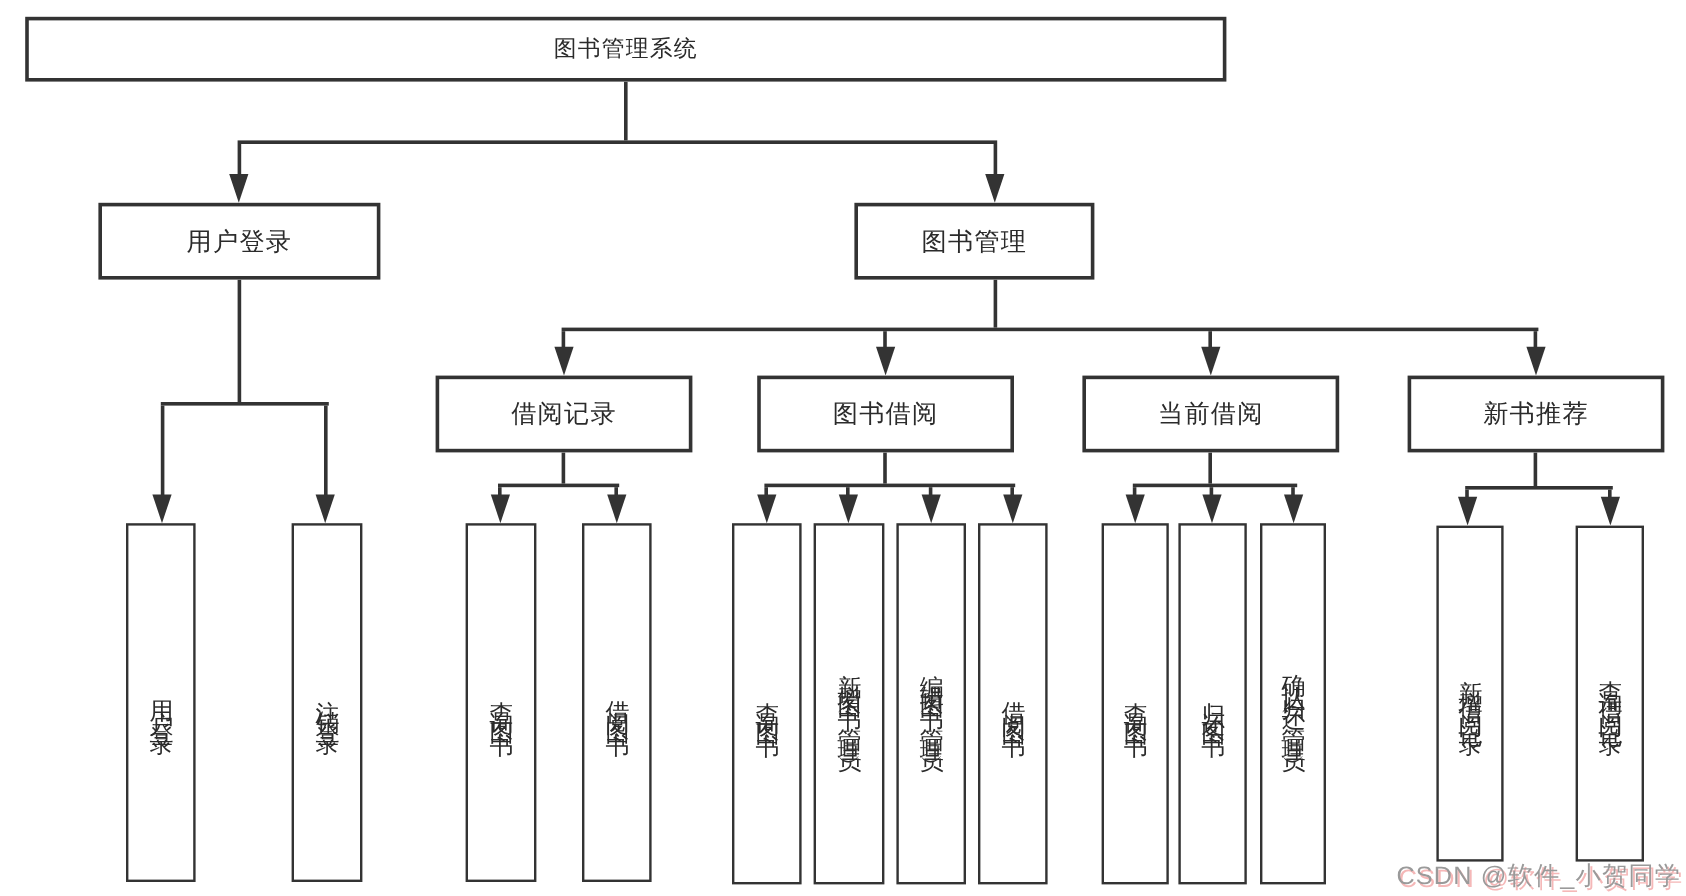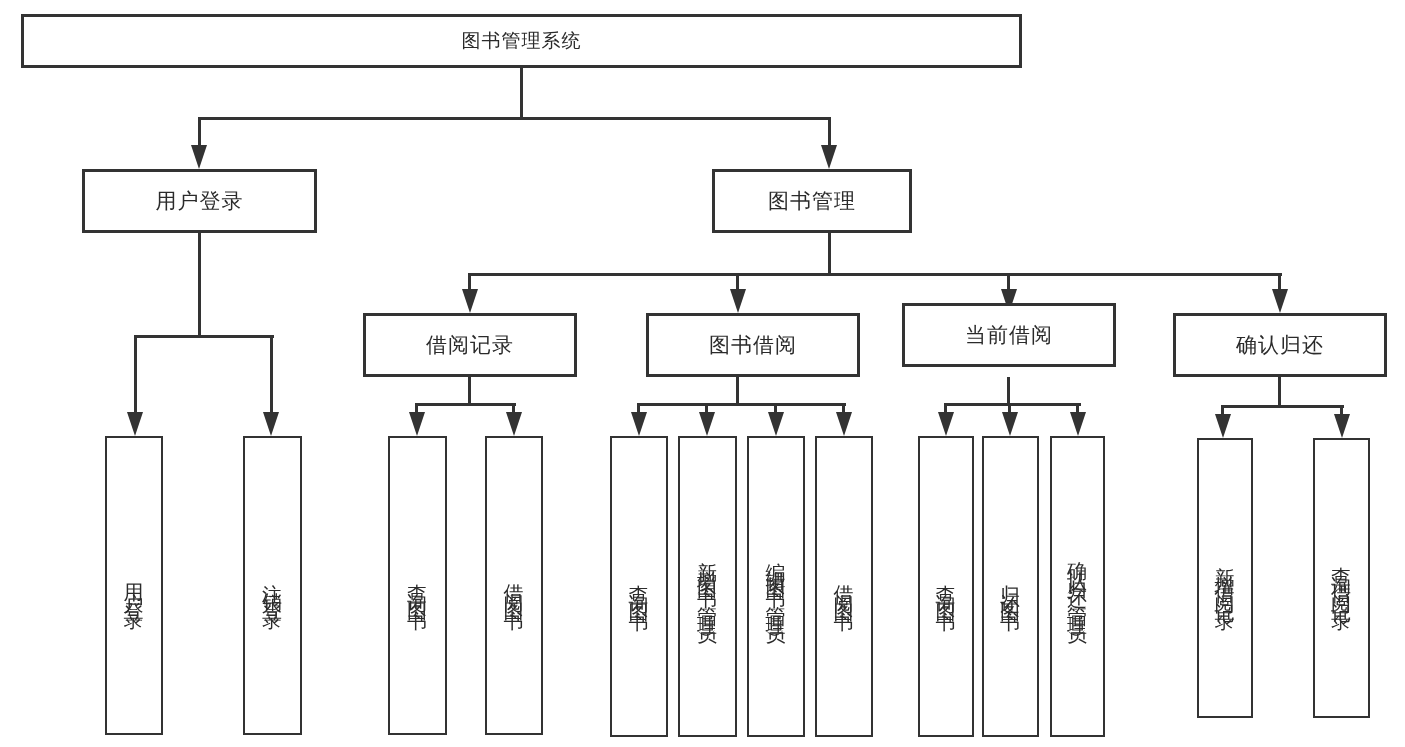--- a/index.html
+++ b/index.html
@@ -47,25 +47,25 @@
 <div class="canvas">
 
   <div class="node" style="left:21px;top:14px;width:1001px;height:54px;font-size:19px">图书管理系统</div>
 
   <div class="node" style="left:82px;top:169px;width:235px;height:64px">用户登录</div>
 
   <div class="node" style="left:712px;top:169px;width:200px;height:64px">图书管理</div>
 
   <div class="node" style="left:363px;top:313px;width:214px;height:64px">借阅记录</div>
 
-  <div class="node" style="left:646px;top:313px;width:214px;height:64px">图书借阅</div>
+  <div class="node" style="left:631px;top:313px;width:214px;height:64px">图书借阅</div>
 
-  <div class="node" style="left:902px;top:303px;width:214px;height:64px">当前借阅</div>
+  <div class="node" style="left:902px;top:313px;width:214px;height:64px">当前借阅</div>
 
-  <div class="node" style="left:1173px;top:313px;width:214px;height:64px">确认归还</div>
+  <div class="node" style="left:1173px;top:313px;width:214px;height:64px">新书推荐</div>
 
   <div class="leaf" style="left:105px;top:436px;width:58px;height:299px">
     <span>用户登录</span>
   </div>
   <div class="leaf" style="left:243px;top:436px;width:59px;height:299px">
     <span>注销登录</span>
   </div>
 
   <div class="leaf" style="left:388px;top:436px;width:59px;height:299px">
     <span>查询图书</span>
@@ -156,14 +156,15 @@
   <div class="vline" style="left:1076px;top:406px;height:9px"></div>
   <div class="arrow" style="left:1070px;top:412px"></div>
 
   <div class="vline" style="left:1278px;top:377px;height:28px"></div>
   <div class="hline" style="left:1221px;top:405px;width:123px"></div>
   <div class="vline" style="left:1221px;top:408px;height:8px"></div>
   <div class="arrow" style="left:1215px;top:414px"></div>
   <div class="vline" style="left:1340px;top:408px;height:8px"></div>
   <div class="arrow" style="left:1334px;top:414px"></div>
 
+  <div class="watermark">CSDN @软件_小贺同学</div>
 
 </div>
 
 </body></html>

